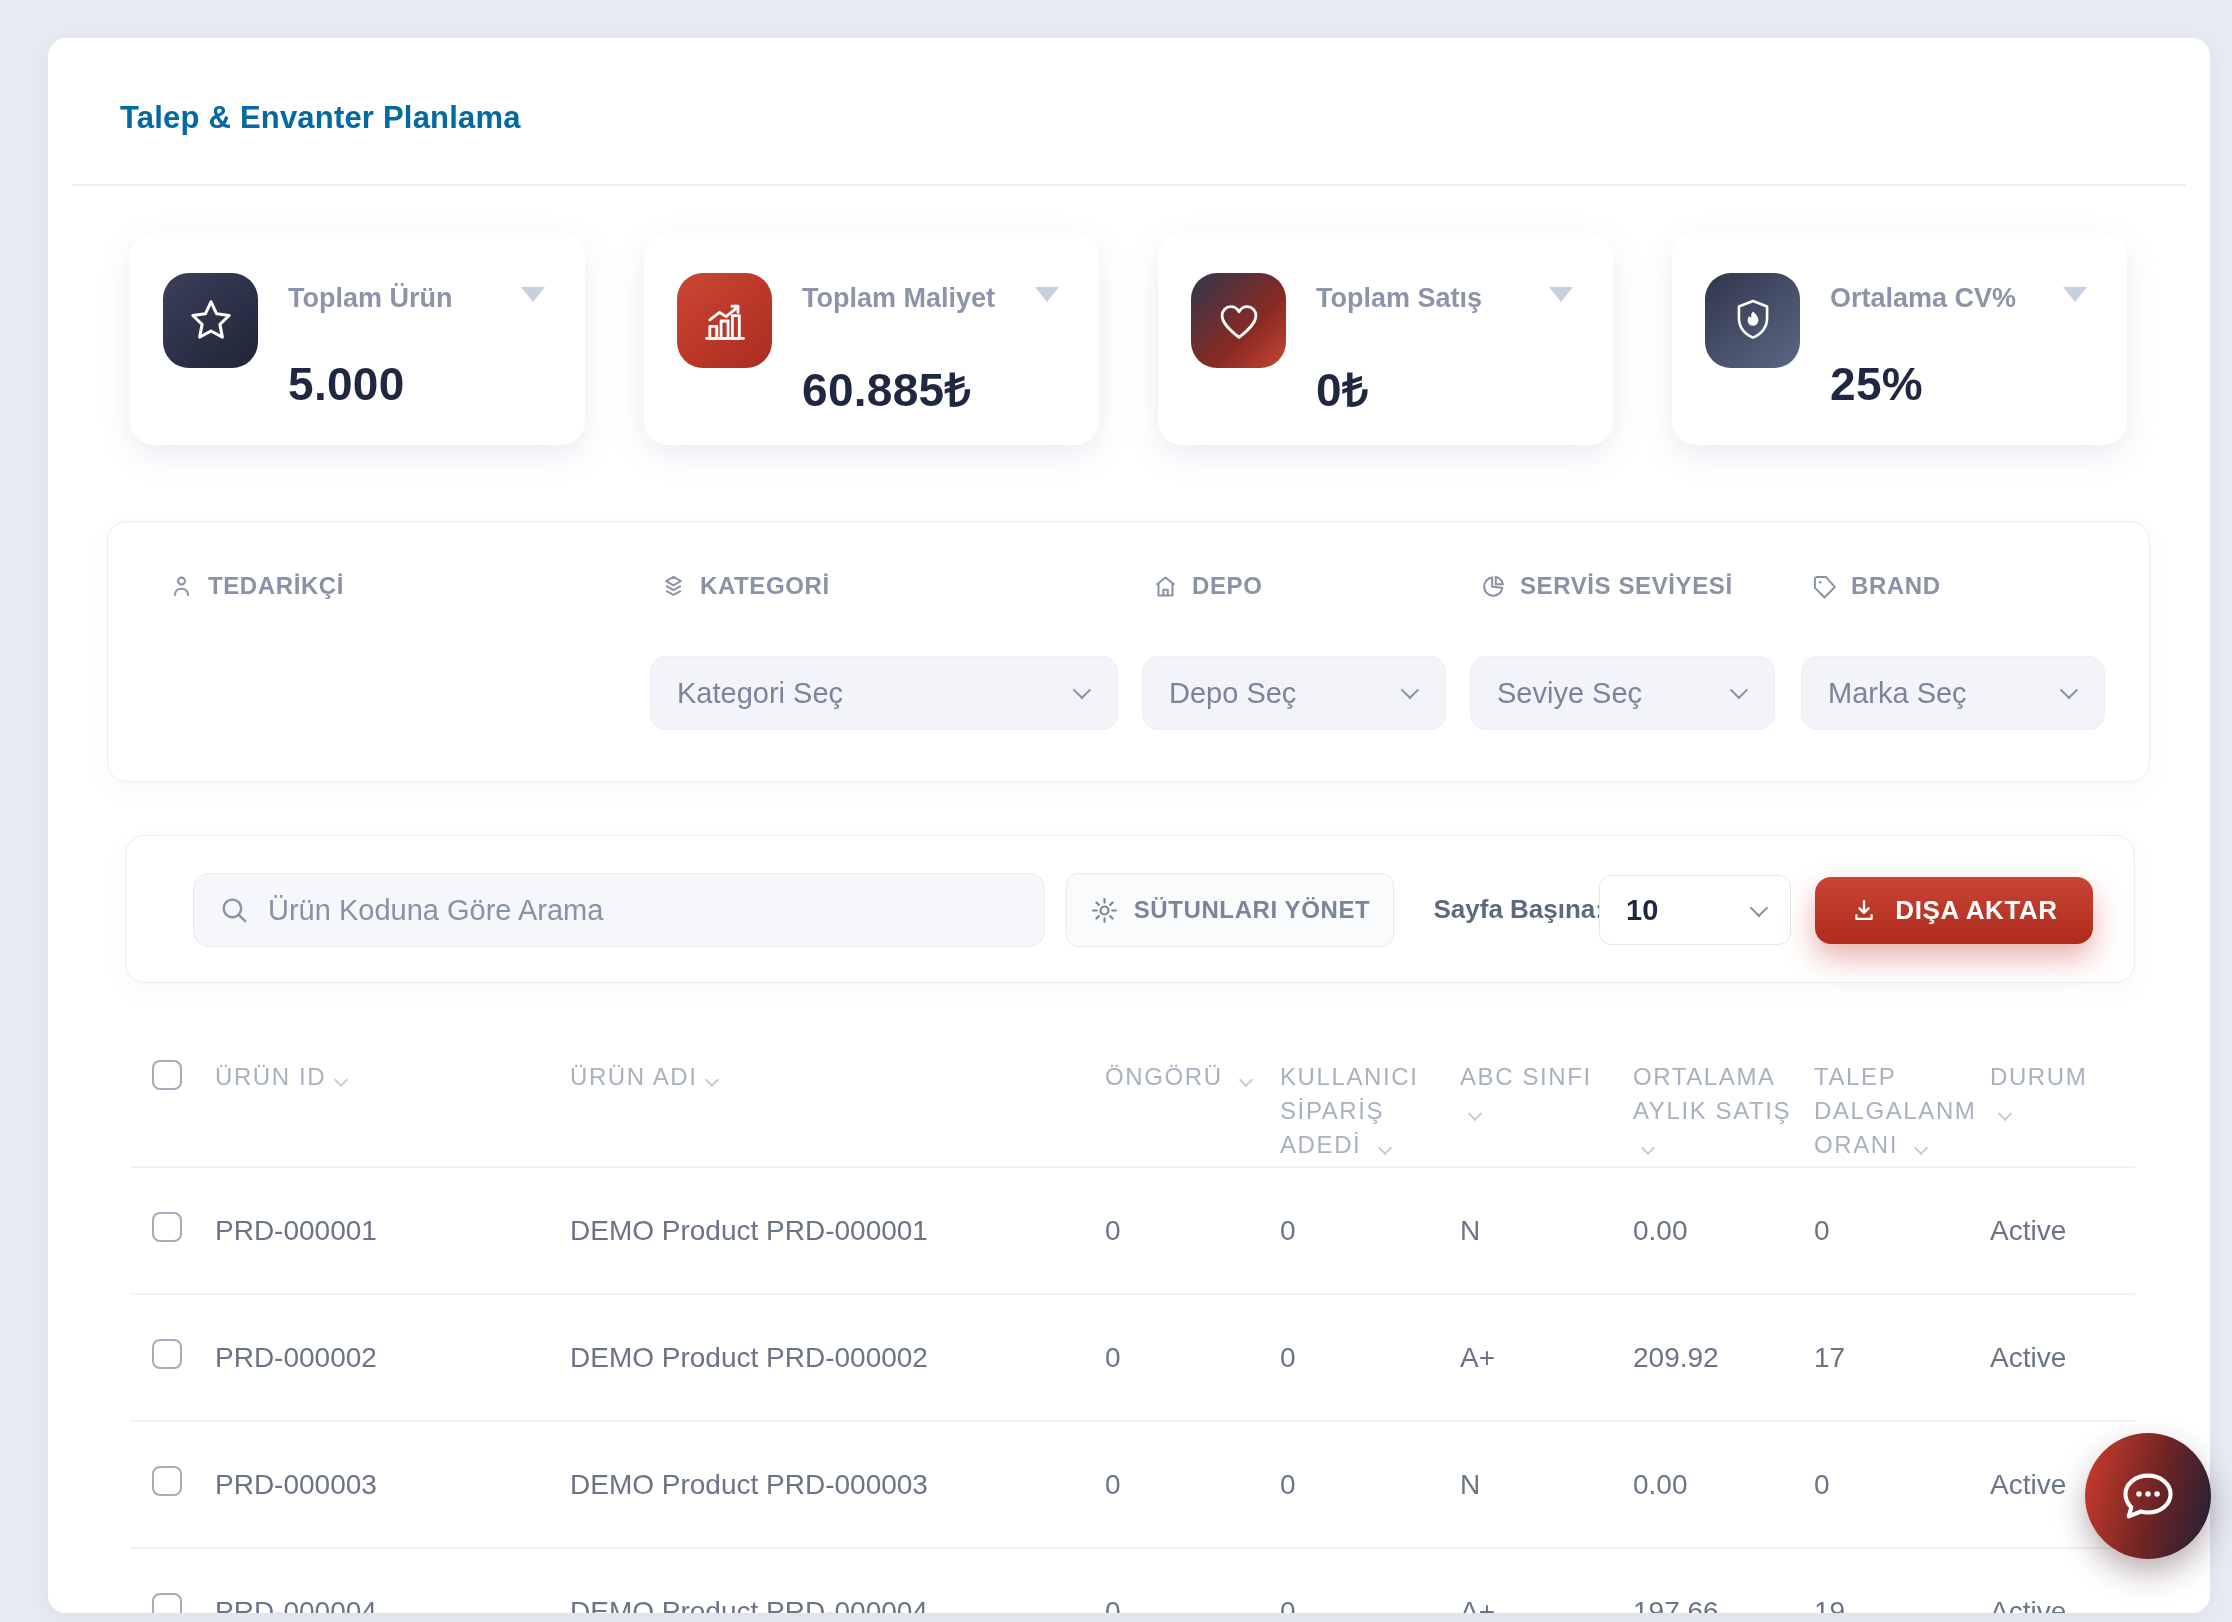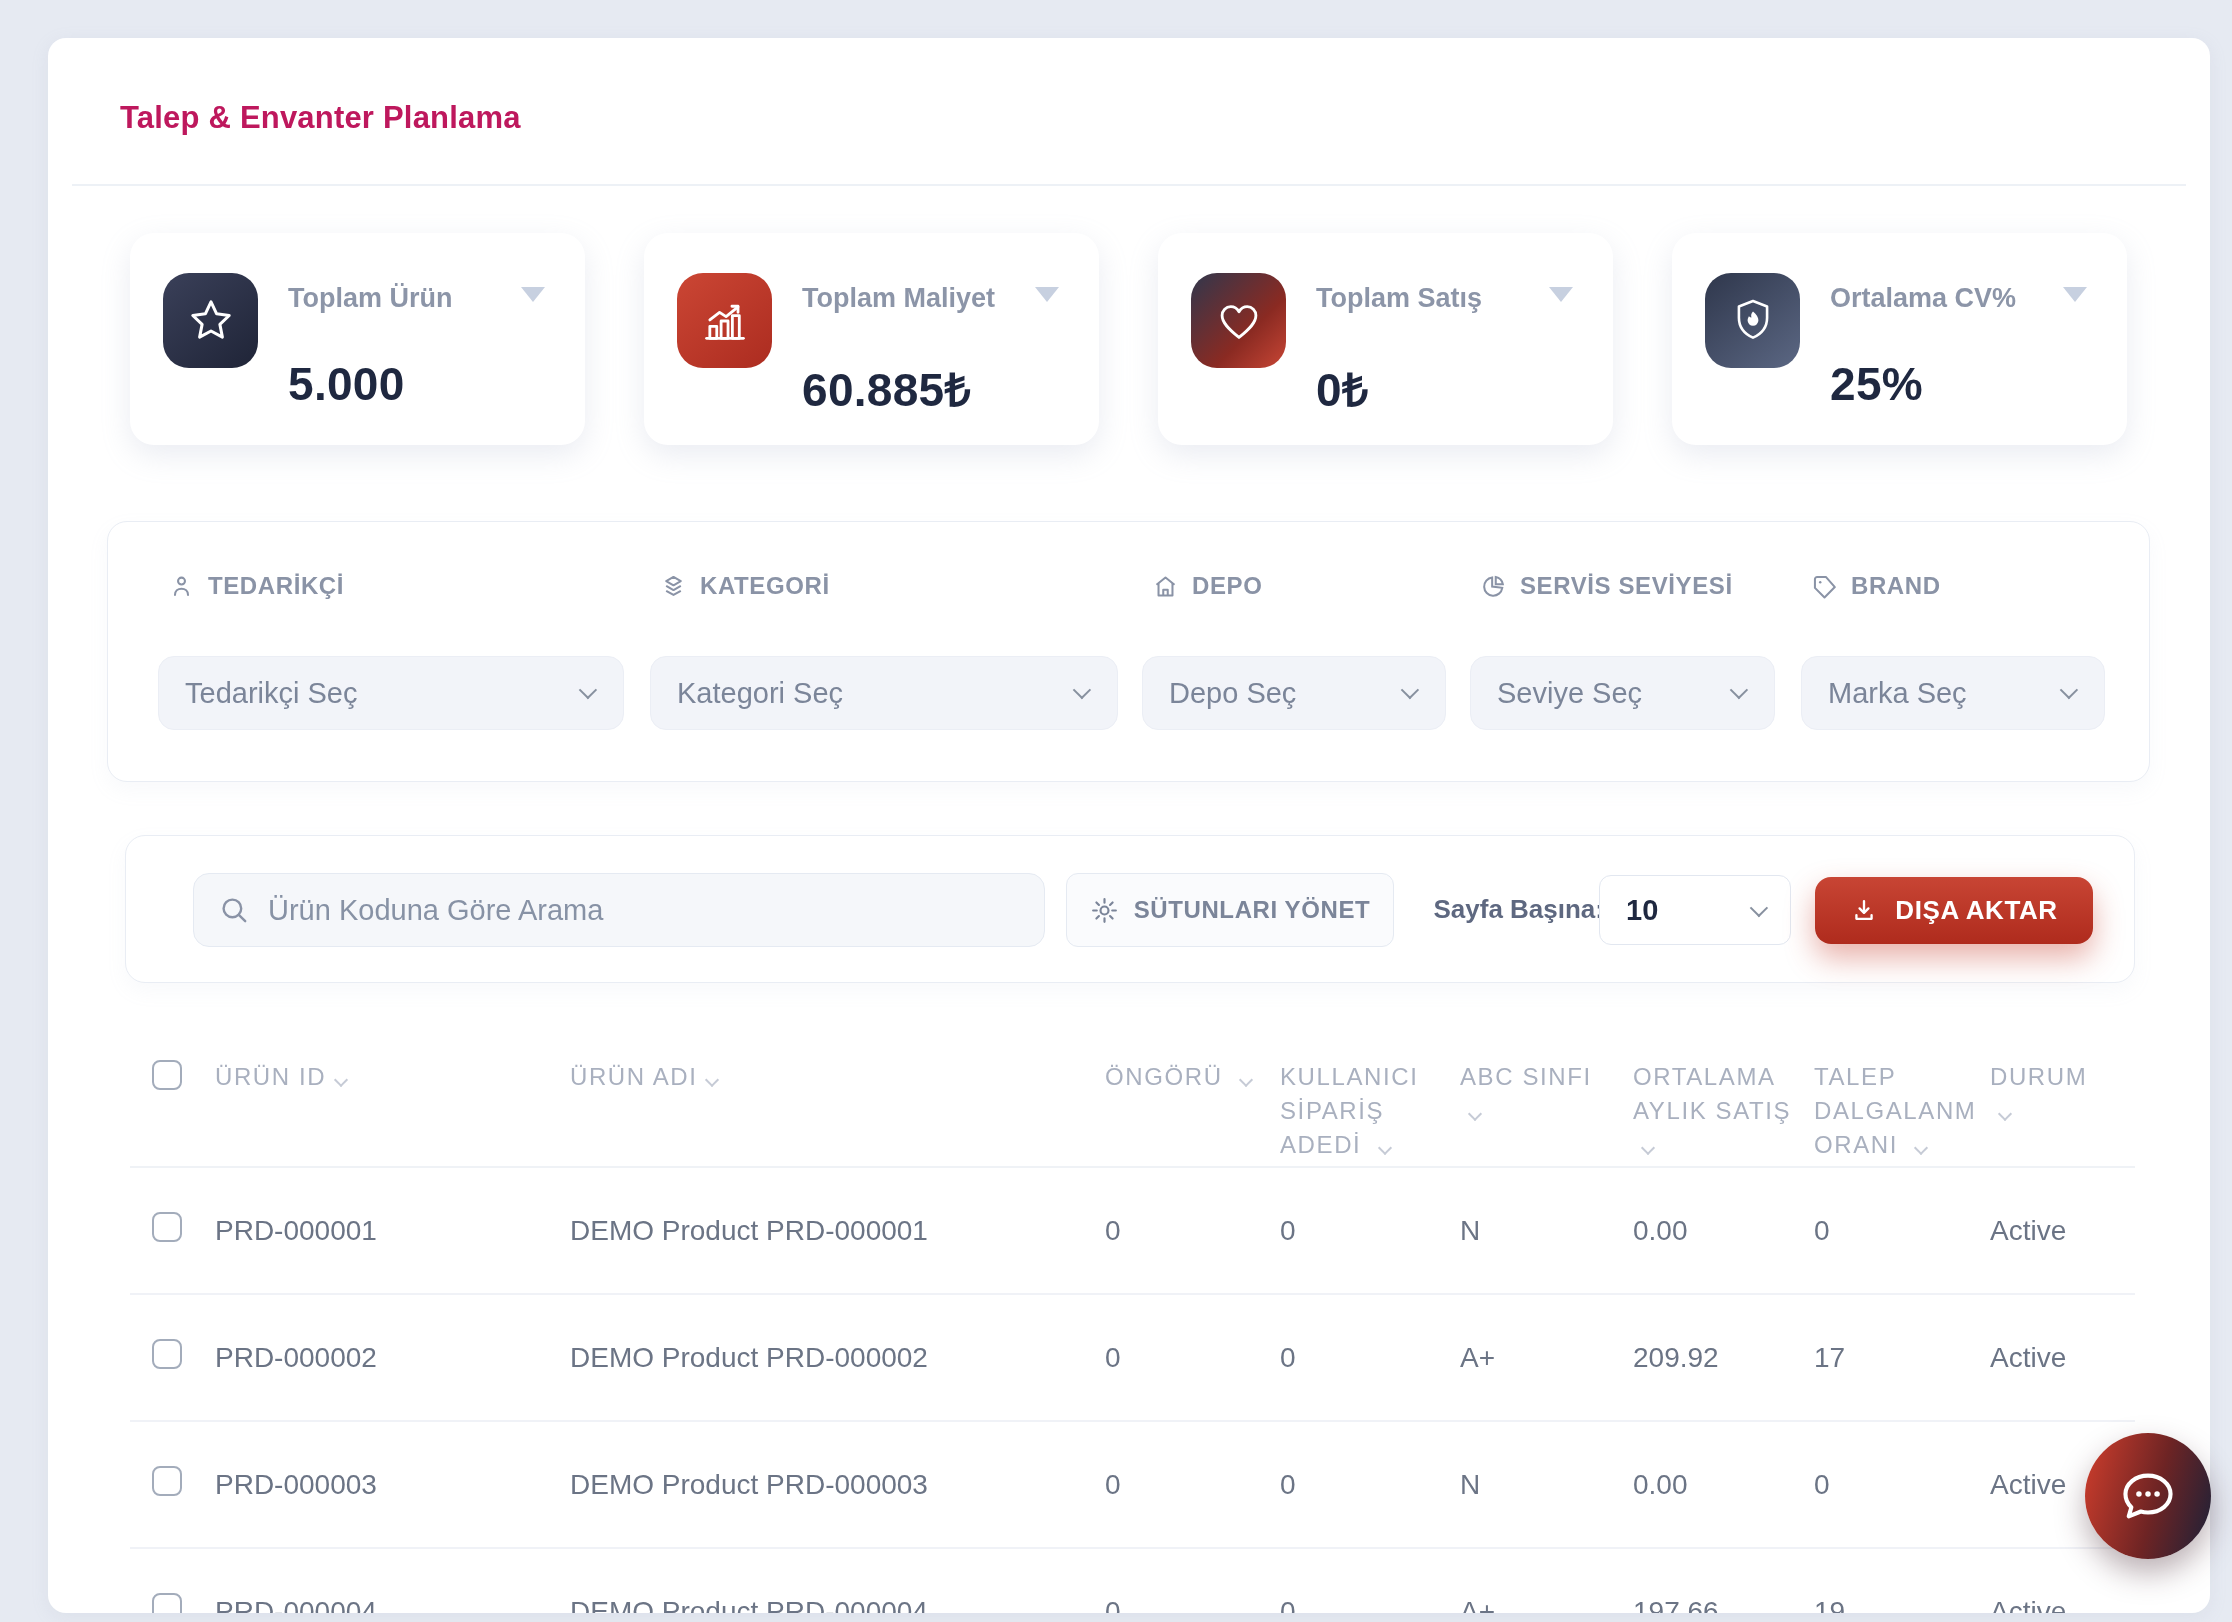--- a/index.html
+++ b/index.html
@@ -10,21 +10,21 @@
     position:relative;
     overflow:hidden;
     color:#222B45;
   }
   .main-card {
     position:absolute; left:48px; top:38px; width:2162px; height:1575px;
     background:#fff; border-radius:18px; overflow:hidden;
     box-shadow:0 4px 18px rgba(150,160,185,.12);
   }
   
-  .page-title { position:absolute; left:72px; top:62px; font-size:31px; font-weight:bold; color:#be185d; letter-spacing:.2px; }
+  .page-title { position:absolute; left:72px; top:62px; font-size:31px; font-weight:bold; color:#0369a1; letter-spacing:.2px; }
   .title-divider { position:absolute; left:24px; right:24px; top:146px; height:2px; background:#EDF1F6; }
 
   
   .stats { position:absolute; left:82px; top:195px; display:flex; gap:59px; }
   .stat-card {
     position:relative; width:455px; height:212px; background:#fff; border-radius:24px;
     box-shadow:0 10px 30px rgba(150,162,190,.20);
   }
   .stat-icon {
     position:absolute; left:33px; top:40px; width:95px; height:95px; border-radius:26px;
@@ -196,24 +196,20 @@
 
   <div class="filter-panel">
 
     <div class="filter-group" style="left:50px;width:466px;">
       <div class="fg-label" style="left:10px;">
         <svg viewBox="0 0 24 24" fill="none" stroke="#8A93A6" stroke-width="1.8" stroke-linecap="round">
           <circle cx="12" cy="7.2" r="3.1"></circle>
             <path d="M6.2 19.5c0-3.4 2.6-5.6 5.8-5.6s5.8 2.2 5.8 5.6"></path>
         </svg>
         <span>TEDARİKÇİ</span>
-      </div>
-      <div class="f-select">
-        <span>Tedarikçi Seç</span>
-        <span class="chev"></span>
       </div>
     </div>
 
     <div class="filter-group" style="left:542px;width:468px;">
       <div class="fg-label" style="left:10px;">
         <svg viewBox="0 0 24 24" fill="none" stroke="#8A93A6" stroke-width="1.8" stroke-linejoin="round">
           <path d="M12 3.5l6.5 3.7L12 10.9 5.5 7.2z"></path>
             <path d="M5.5 11.5l6.5 3.7 6.5-3.7"></path>
             <path d="M5.5 15.8l6.5 3.7 6.5-3.7"></path>
         </svg>

